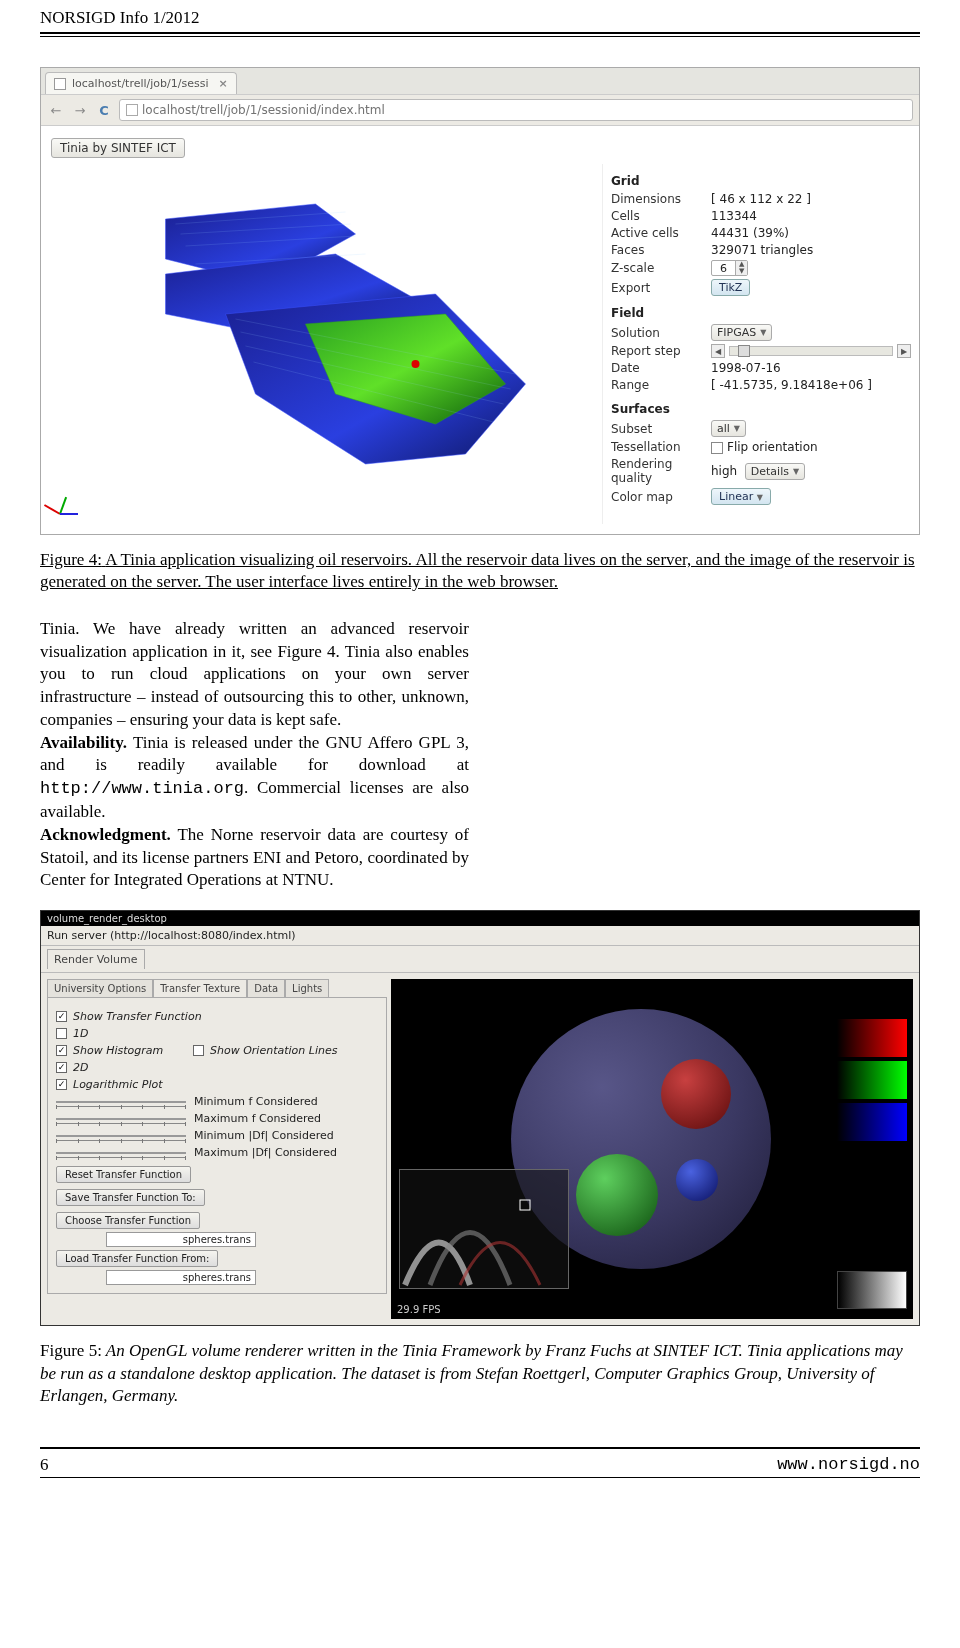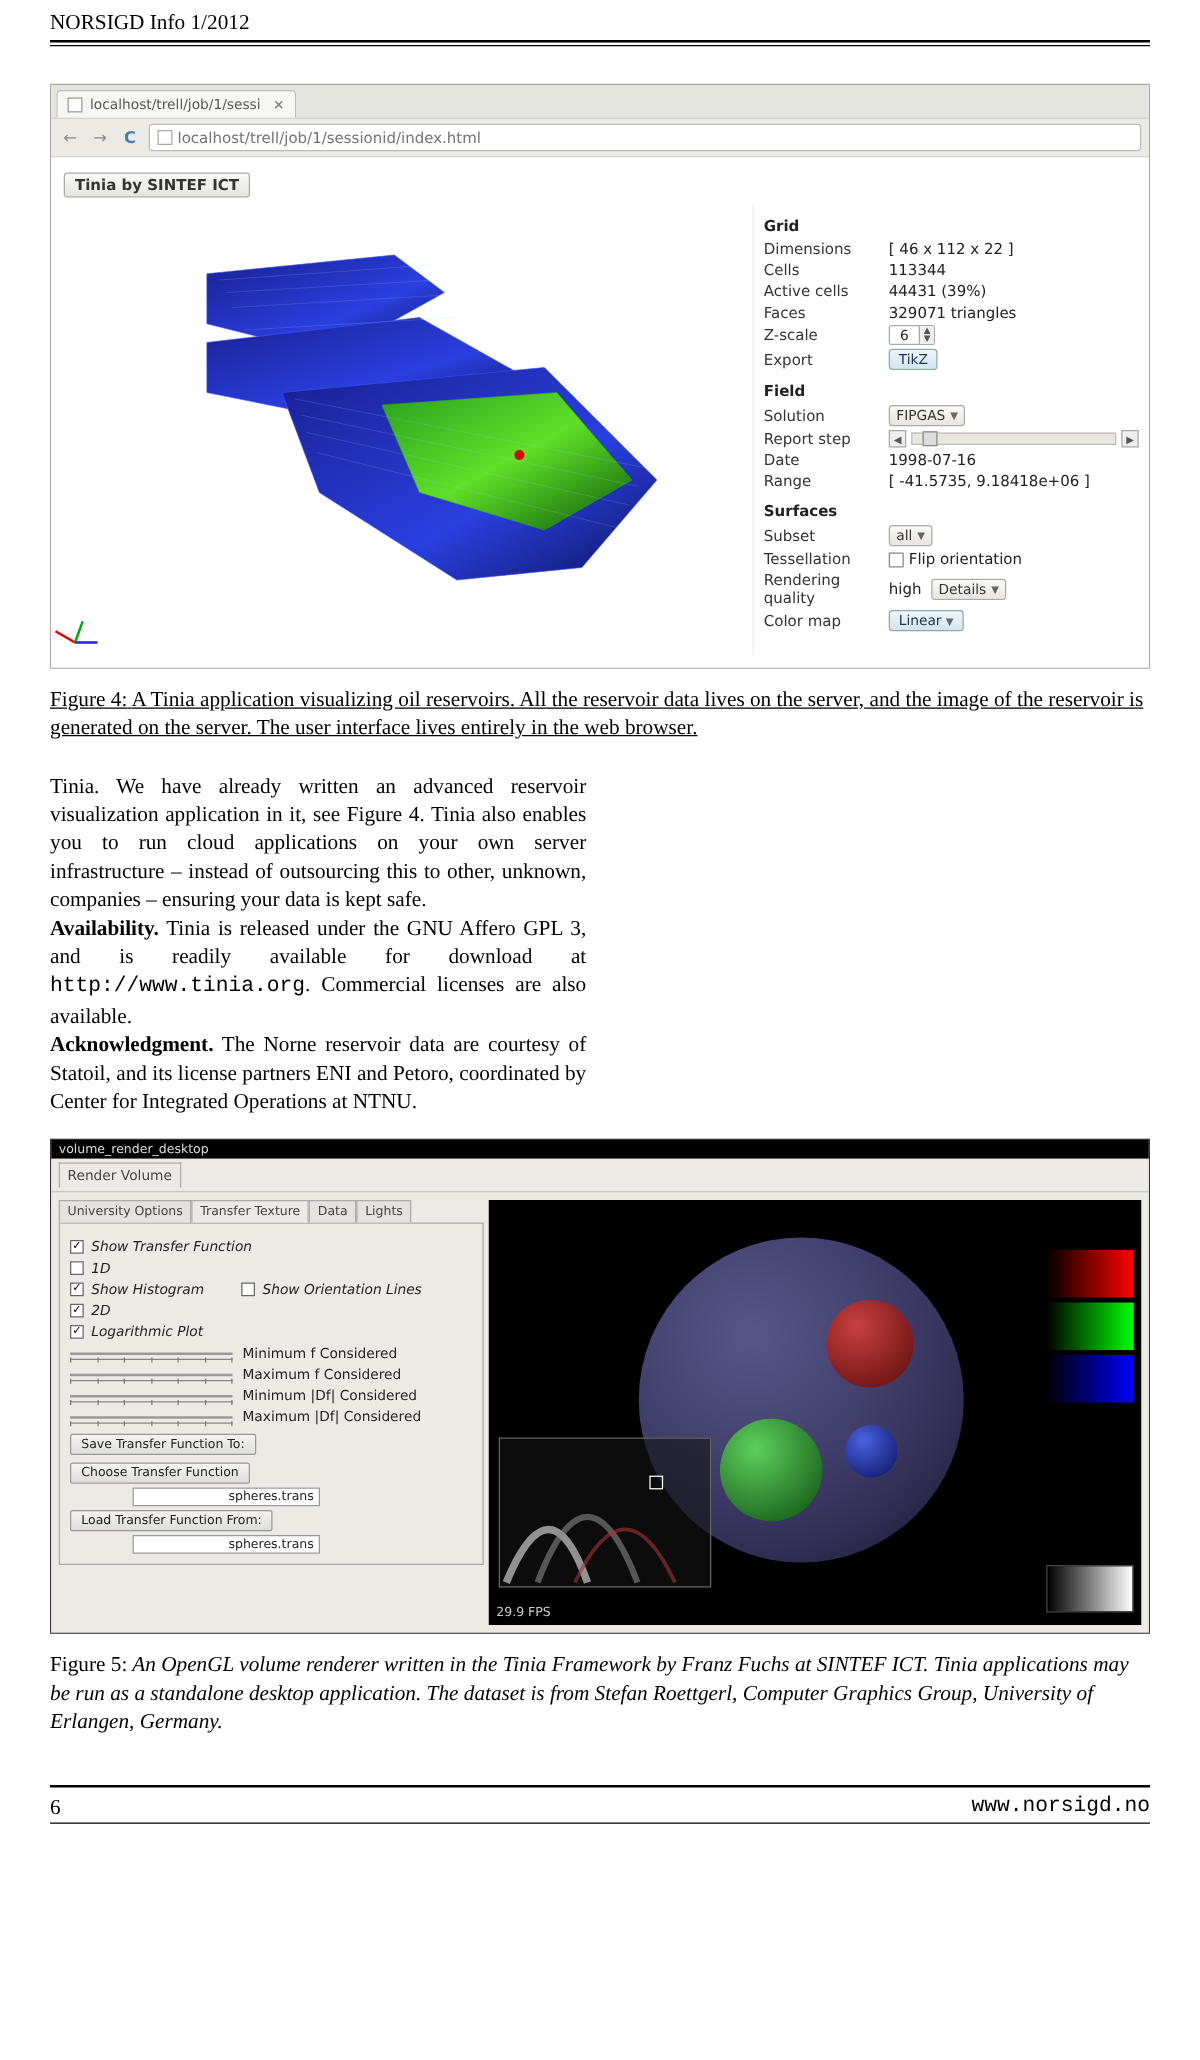--- a/index.html
+++ b/index.html
@@ -82,21 +82,20 @@
   }
   .tinia-btn {
     display: inline-block;
     border: 1px solid #aaa;
     border-radius: 3px;
     padding: 2px 8px;
     background: linear-gradient(#f9f9f6,#e6e5df);
     font-size: 12px;
     color: #333;
     margin: 2px 0 6px 2px;
-    font-weight: bold;
   }
   .tinia-layout { display: flex; gap: 8px; }
   .viz-pane {
     flex: 1;
     position: relative;
     height: 360px;
     border-right: 1px solid #eee;
   }
   .axis-gizmo {
     position: absolute;
@@ -389,20 +388,23 @@
 <div class="two-col">
   <p>
     <span>Tinia. We have already written an advanced reservoir visualization application in it, see Figure 4. Tinia also enables you to run cloud applications on your own server infrastructure – instead of outsourcing this to other, unknown, companies – ensuring your data is kept safe.</span><br>
     <b>Availability.</b><span> Tinia is released under the GNU Affero GPL 3, and is readily available for download at </span><span class="mono">http://www.tinia.org</span><span>. Commercial licenses are also available.</span><br>
     <b>Acknowledgment.</b><span> The Norne reservoir data are courtesy of Statoil, and its license partners ENI and Petoro, coordinated by Center for Integrated Operations at NTNU.</span>
   </p>
 </div>
 
 <div class="dark-app">
   <div class="dark-titlebar">volume_render_desktop</div>
+  <div class="dark-toolbar">
+    <span>Run server (http://localhost:8080/index.html)</span>
+  </div>
   <div class="dark-toolbar" style="border-top:none">
     <span class="tab2 active" style="display:inline-block">Render Volume</span>
   </div>
 
   <div class="dark-body">
     <div class="dark-left">
       <div class="tabs2">
         <span class="tab2">University Options</span>
         <span class="tab2 active">Transfer Texture</span>
         <span class="tab2">Data</span>
@@ -482,20 +484,21 @@
                 <span></span>
                 <span></span>
                 <span></span>
                 <span></span>
                 <span></span>
               </span>
             </span>
             <span>Maximum |Df| Considered</span>
           </div>
 
+        <div><span class="dark-btn">Reset Transfer Function</span></div>
         <div><span class="dark-btn">Save Transfer Function To:</span></div>
         <div><span class="dark-btn">Choose Transfer Function</span></div>
         <div><span class="trans-input">spheres.trans</span></div>
         <div><span class="dark-btn">Load Transfer Function From:</span></div>
         <div><span class="trans-input">spheres.trans</span></div>
       </div>
     </div>
 
     <div class="render-pane">
       <div class="big-sphere"></div>

